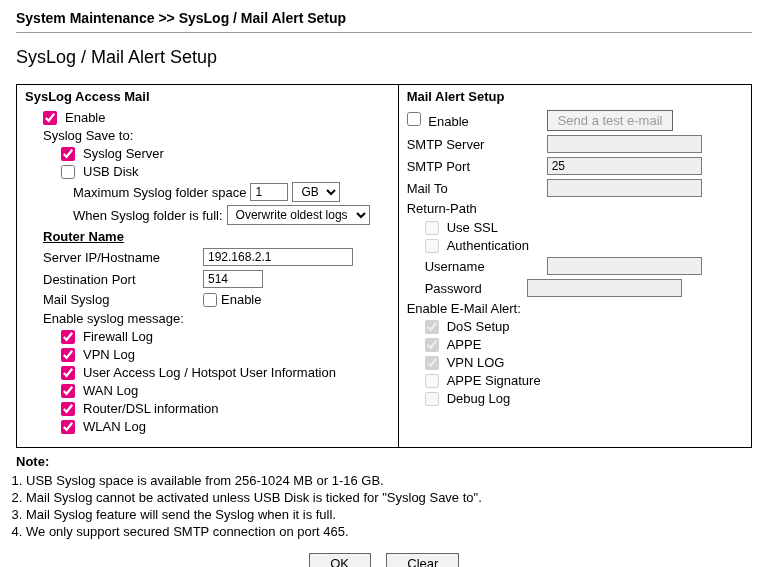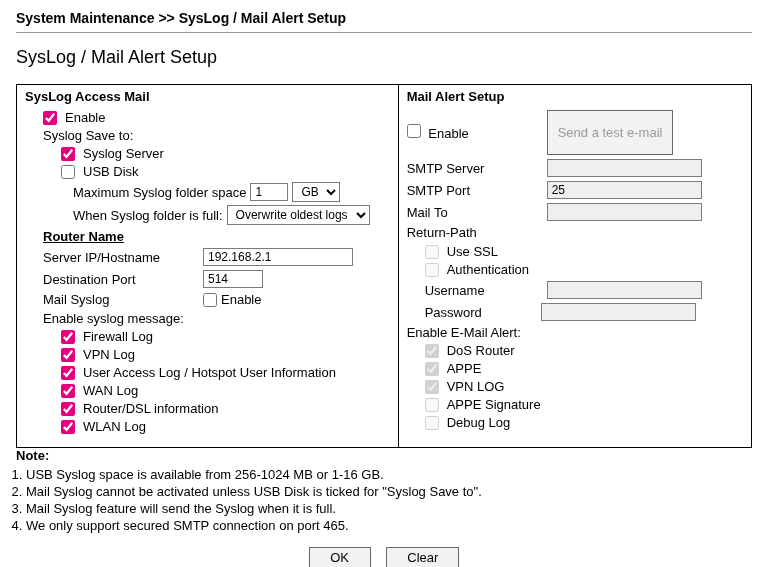--- a/index.html
+++ b/index.html
@@ -90,23 +90,23 @@
   .kv-row-right .v input[type="text"] { width: 155px; }
   .btn {
     font-size: 13px;
     padding: 2px 20px;
     border: 1px solid #666;
     background: #f2f2f2;
     cursor: pointer;
   }
   .btn-dim {
     color: #9a9a9a;
-    padding: 14px 10px;
-  }
-  .note-head { font-weight: bold; margin-top: 0; }
+    padding: 2px 10px;
+  }
+  .note-head { font-weight: bold; margin-top: 6px; }
   ol.note { margin: 4px 0 14px 10px; padding: 0; }
   ol.note li { margin: 2px 0; }
   .footer-buttons {
     text-align: center;
     margin-top: 10px;
   }
   .footer-buttons .btn { margin: 0 6px; min-width: 62px; }
   .small-num { width: 38px; }
   .unit-sel { font-size:12px; }
 </style>
@@ -245,31 +245,31 @@
     <div class="row indent1">
       <input type="checkbox" disabled="" style="">
       <span>Authentication</span>
     </div>
 
     <div class="kv-row-right indent1">
       <span class="k" style="width:122px">Username</span>
       <span class="v"><input type="text" class="dim" value="" style=""></span>
     </div>
     <div class="kv-row-right indent1">
-      <span class="k" style="width:116px">Password</span>
+      <span class="k" style="width:102px">Password</span>
       <span class="v"><input type="text" class="dim" value="" style=""></span>
     </div>
 
     <div class="row">
       <span>Enable E-Mail Alert:</span>
     </div>
     <div id="right-alerts">
         <div class="row indent1">
           <input type="checkbox" disabled="" checked="" style="">
-          <span>DoS Router</span>
+          <span>DoS Setup</span>
         </div>
         <div class="row indent1">
           <input type="checkbox" disabled="" checked="" style="">
           <span>APPE</span>
         </div>
         <div class="row indent1">
           <input type="checkbox" disabled="" checked="" style="">
           <span>VPN LOG</span>
         </div>
         <div class="row indent1">

